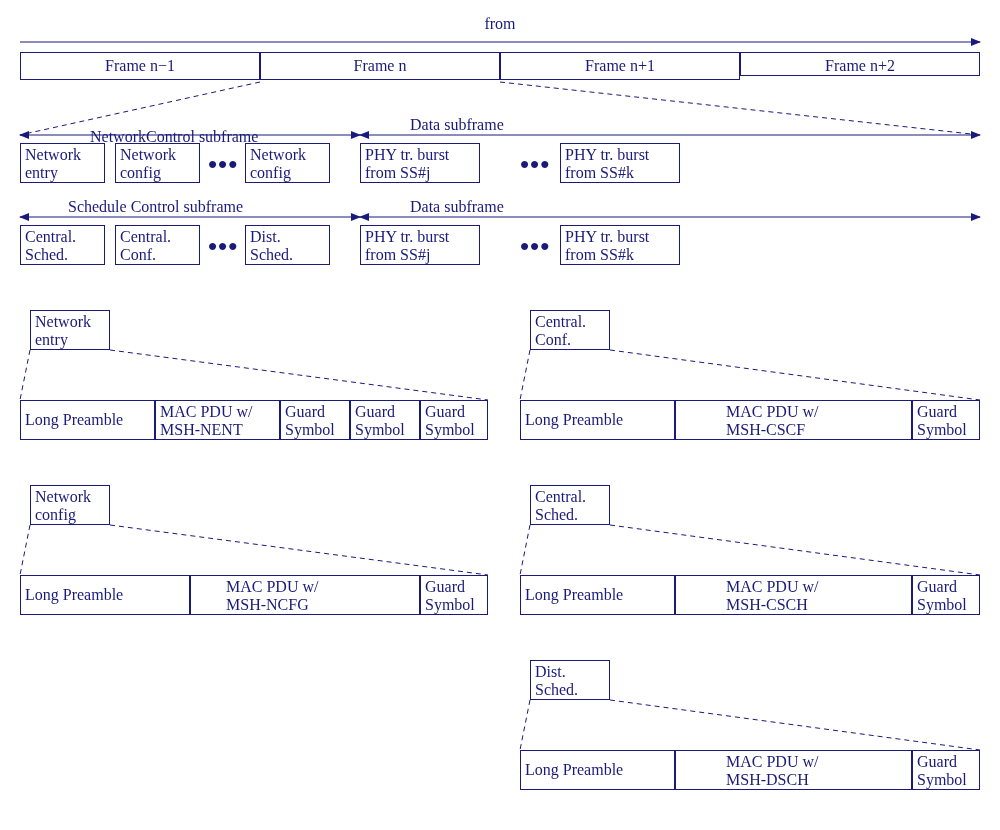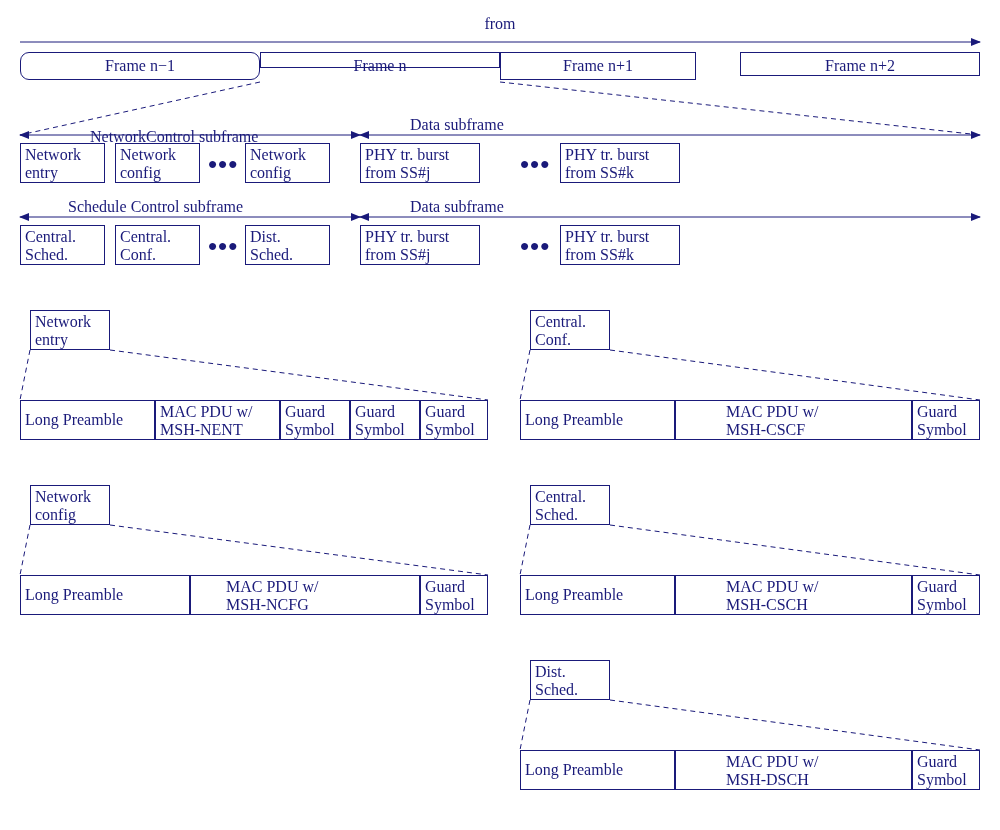--- a/index.html
+++ b/index.html
@@ -82,23 +82,23 @@
 
     <line x1="520" y1="515" x2="510" y2="565" class="stroke dashed"></line>
     <line x1="600" y1="515" x2="970" y2="565" class="stroke dashed"></line>
 
     <line x1="520" y1="690" x2="510" y2="740" class="stroke dashed"></line>
     <line x1="600" y1="690" x2="970" y2="740" class="stroke dashed"></line>
   </svg>
 
   <div class="label center" style="left:0; top:5px; width:980px;">from</div>
 
-  <div class="box center" style="left:10px; top:42px; width:240px; height:28px; padding-top:4px;border-radius:9px;">Frame n−1</div>
-  <div class="box center" style="left:250px; top:42px; width:240px; height:16px; padding-top:4px;">Frame n</div>
-  <div class="box center" style="left:490px; top:42px; width:196px; height:28px; padding-top:4px;">Frame n+1</div>
+  <div class="box center" style="left:10px; top:42px; width:240px; height:28px; padding-top:4px;">Frame n−1</div>
+  <div class="box center" style="left:250px; top:42px; width:240px; height:28px; padding-top:4px;">Frame n</div>
+  <div class="box center" style="left:490px; top:42px; width:240px; height:28px; padding-top:4px;">Frame n+1</div>
   <div class="box center" style="left:730px; top:42px; width:240px; height:24px; padding-top:4px;">Frame n+2</div>
 
   <div class="label" style="left:80px; top:118px;">NetworkControl subframe</div>
   <div class="label" style="left:400px; top:106px;">Data subframe</div>
 
   <div class="box" style="left:10px; top:133px; width:85px; height:40px; white-space:pre-line;">Network
 entry</div>
   <div class="box" style="left:105px; top:133px; width:85px; height:40px; white-space:pre-line;">Network
 config</div>
   <div class="dots" style="left:198px; top:140px;">•••</div>

